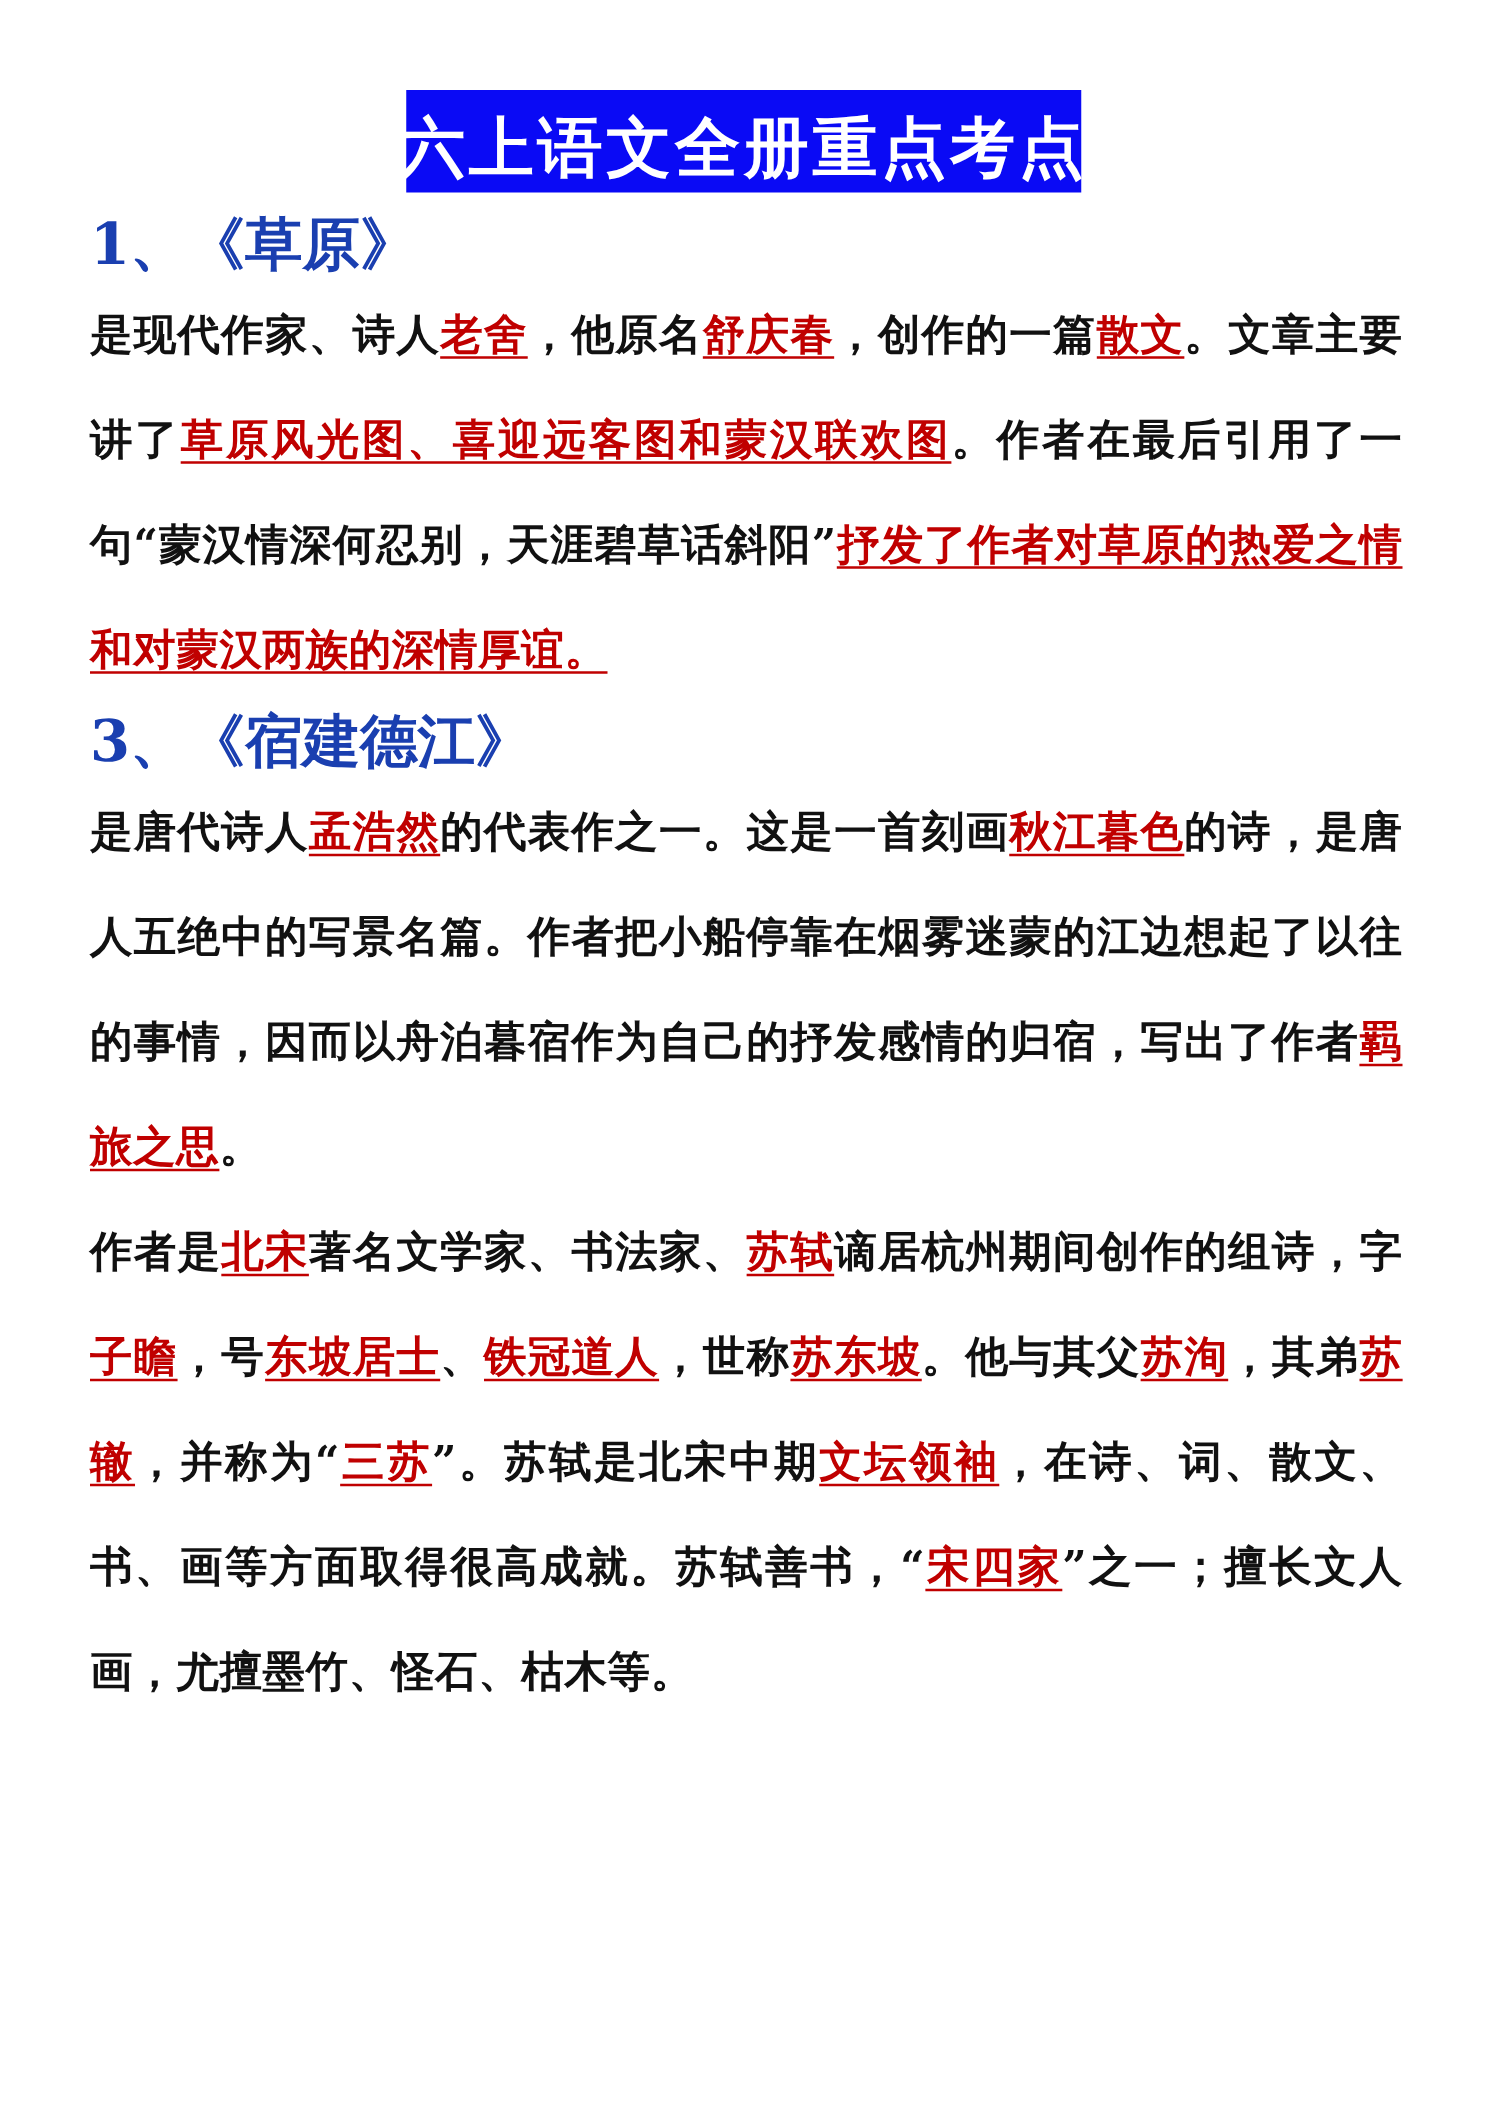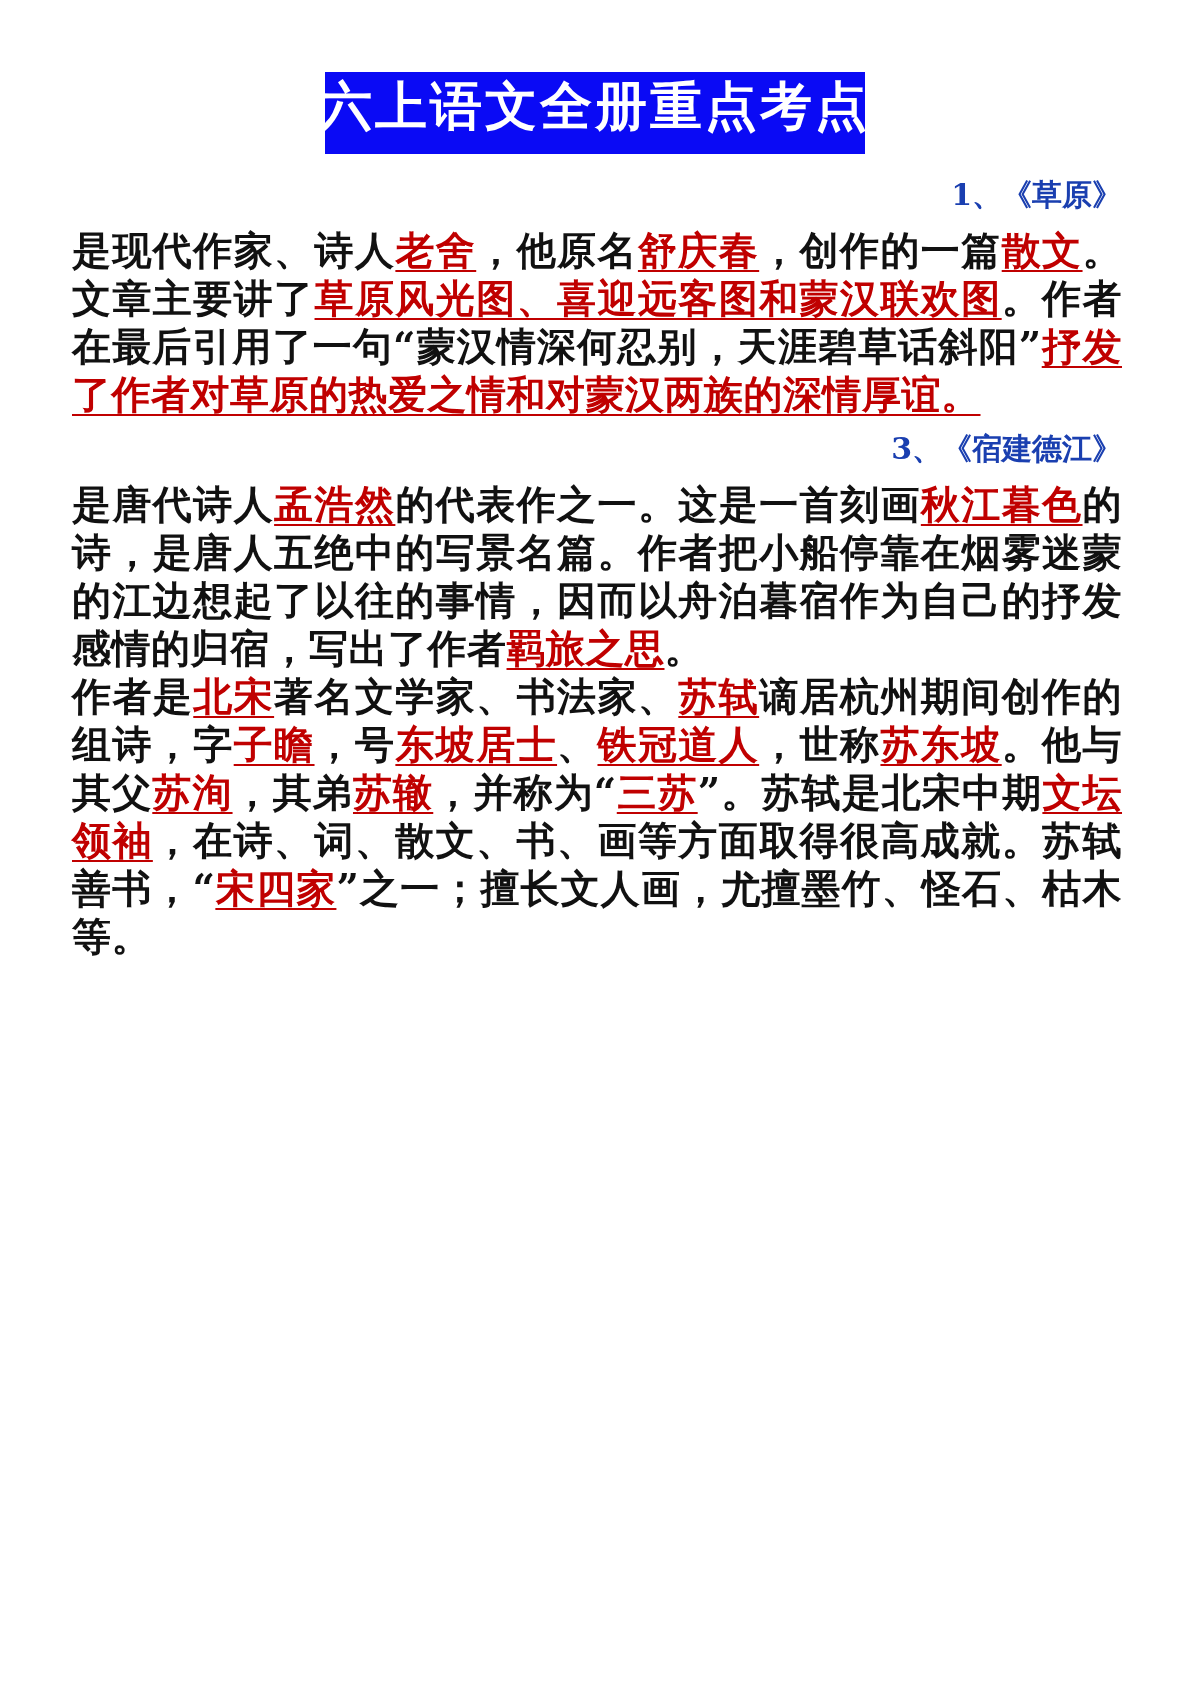--- a/index.html
+++ b/index.html
@@ -15,50 +15,49 @@
       font-family: "DejaVu Serif", "Liberation Serif", serif;
     }
     .title-wrap {
       position: absolute;
       left: 325px;
       top: 72px;
       width: 540px;
       height: 82px;
       background: #0a0af5;
       display: flex;
-      align-items: flex-start;
+      align-items: flex-end;
       justify-content: center;
     }
     .title {
       color: #ffffff;
       font-size: 52px;
       font-weight: bold;
       letter-spacing: 3px;
       white-space: nowrap;
     }
     .content {
       position: absolute;
       left: 72px;
       top: 164px;
       width: 1050px;
     }
     .heading {
       color: #1a3fb0;
-      font-size: 30px;
+      font-size: 46px;
       font-weight: bold;
       line-height: 62px;
       height: 62px;
       white-space: nowrap;
-      text-align: right;
     }
     .para {
       color: #111111;
-      font-size: 39px;
+      font-size: 34px;
       font-weight: bold;
-      line-height: 48px;
+      line-height: 84px;
       text-align: justify;
       text-align-last: left;
       letter-spacing: 0.5px;
     }
     .hl {
       color: #c00000;
       text-decoration: underline;
       text-decoration-color: #c00000;
       text-decoration-thickness: 2px;
       text-underline-offset: 6px;

